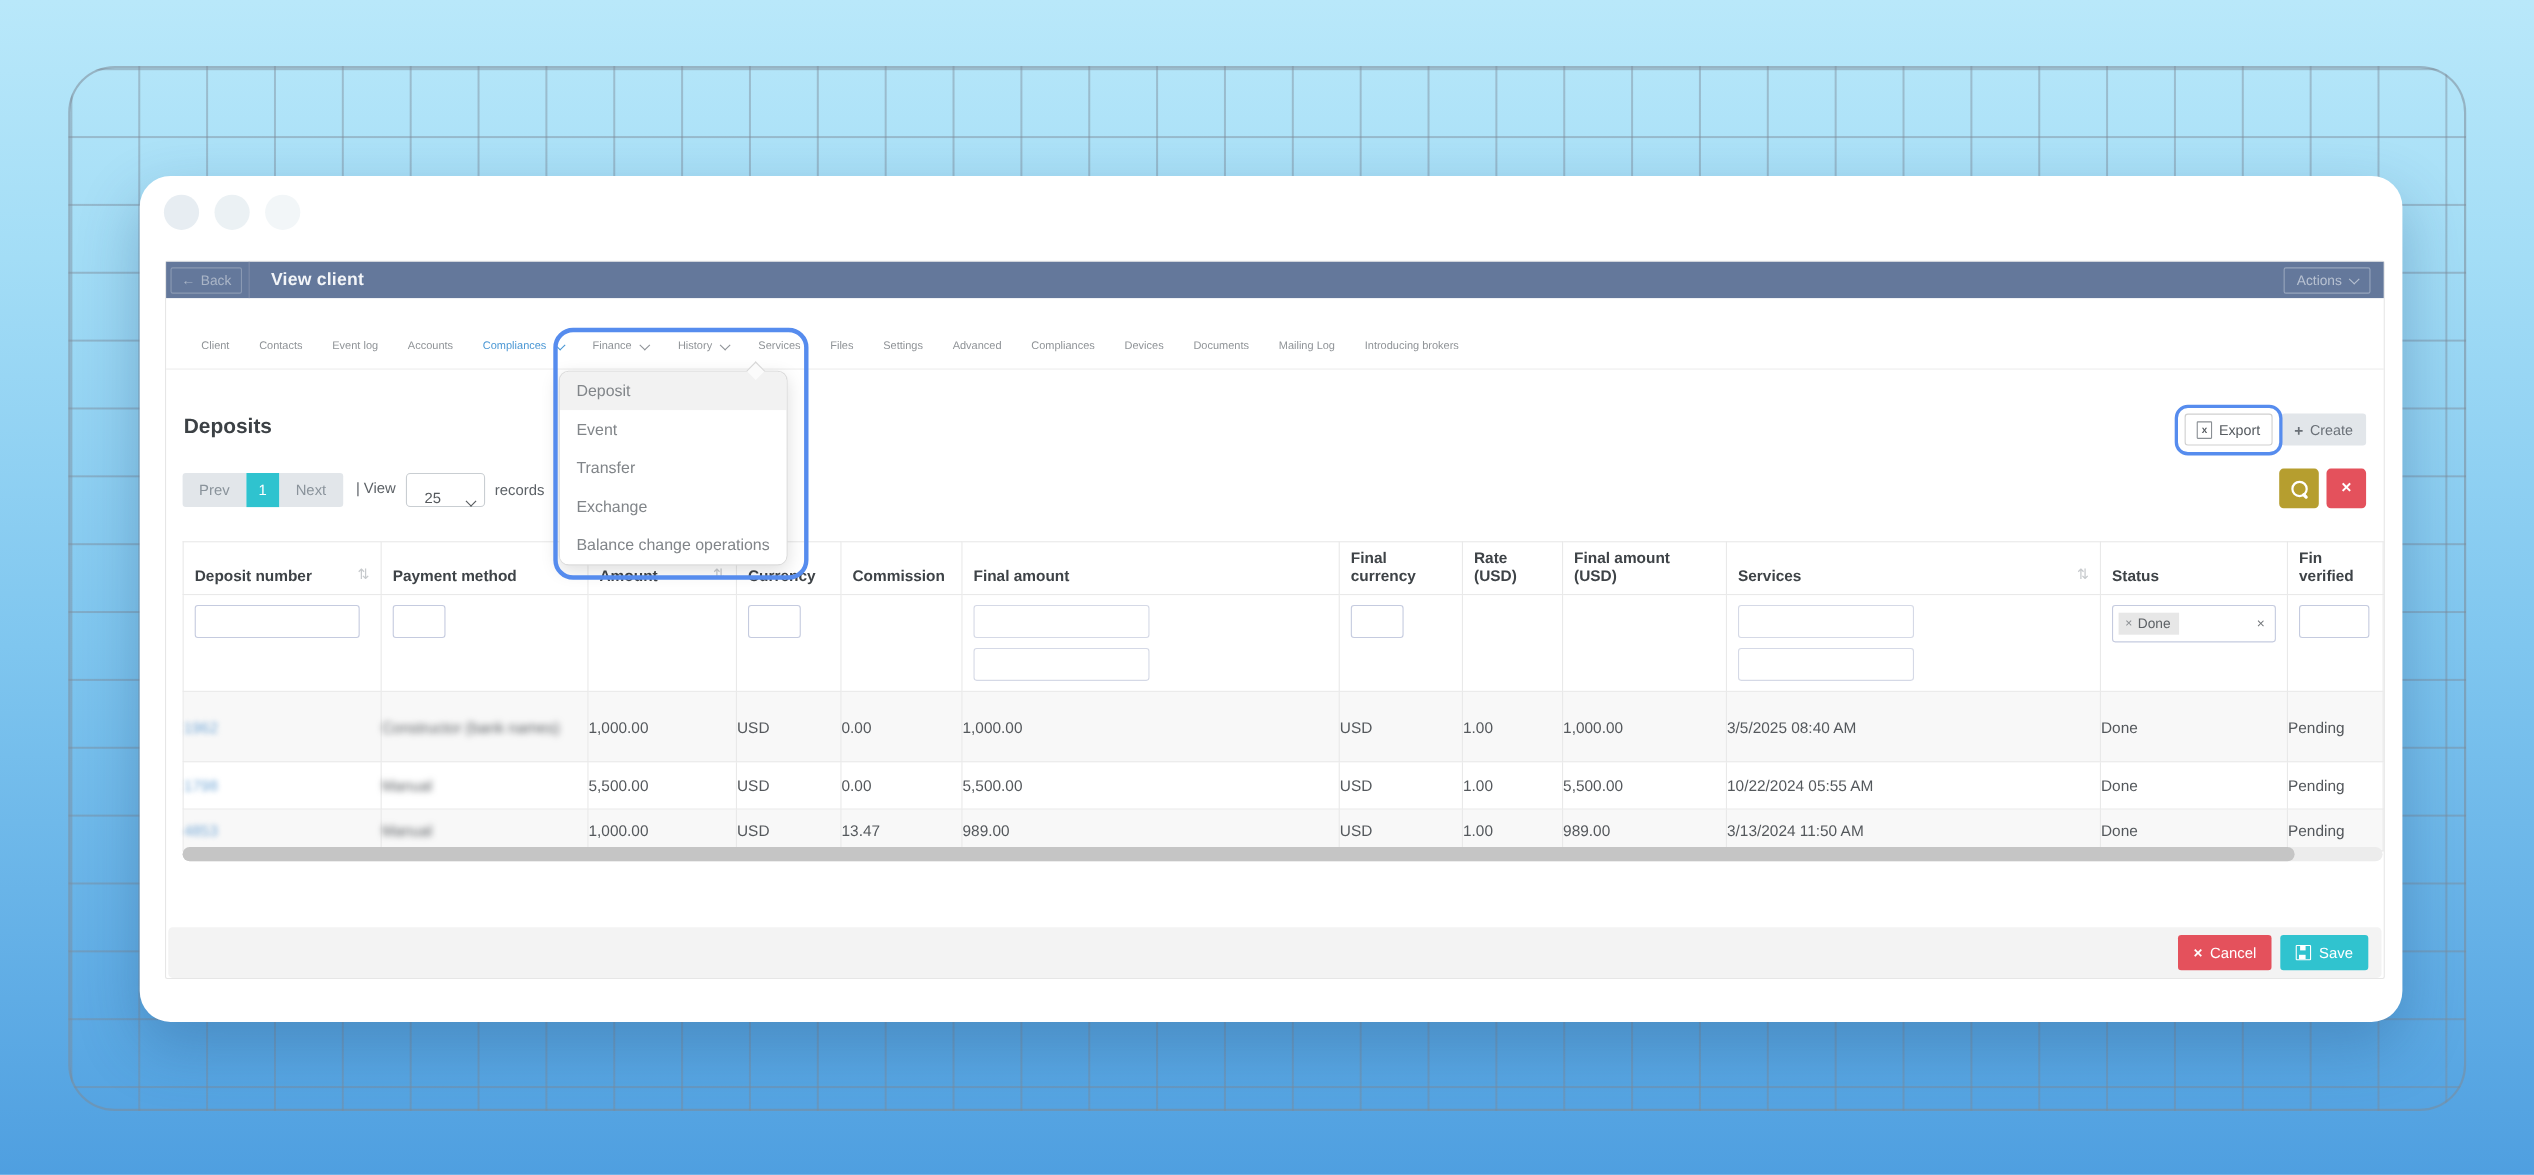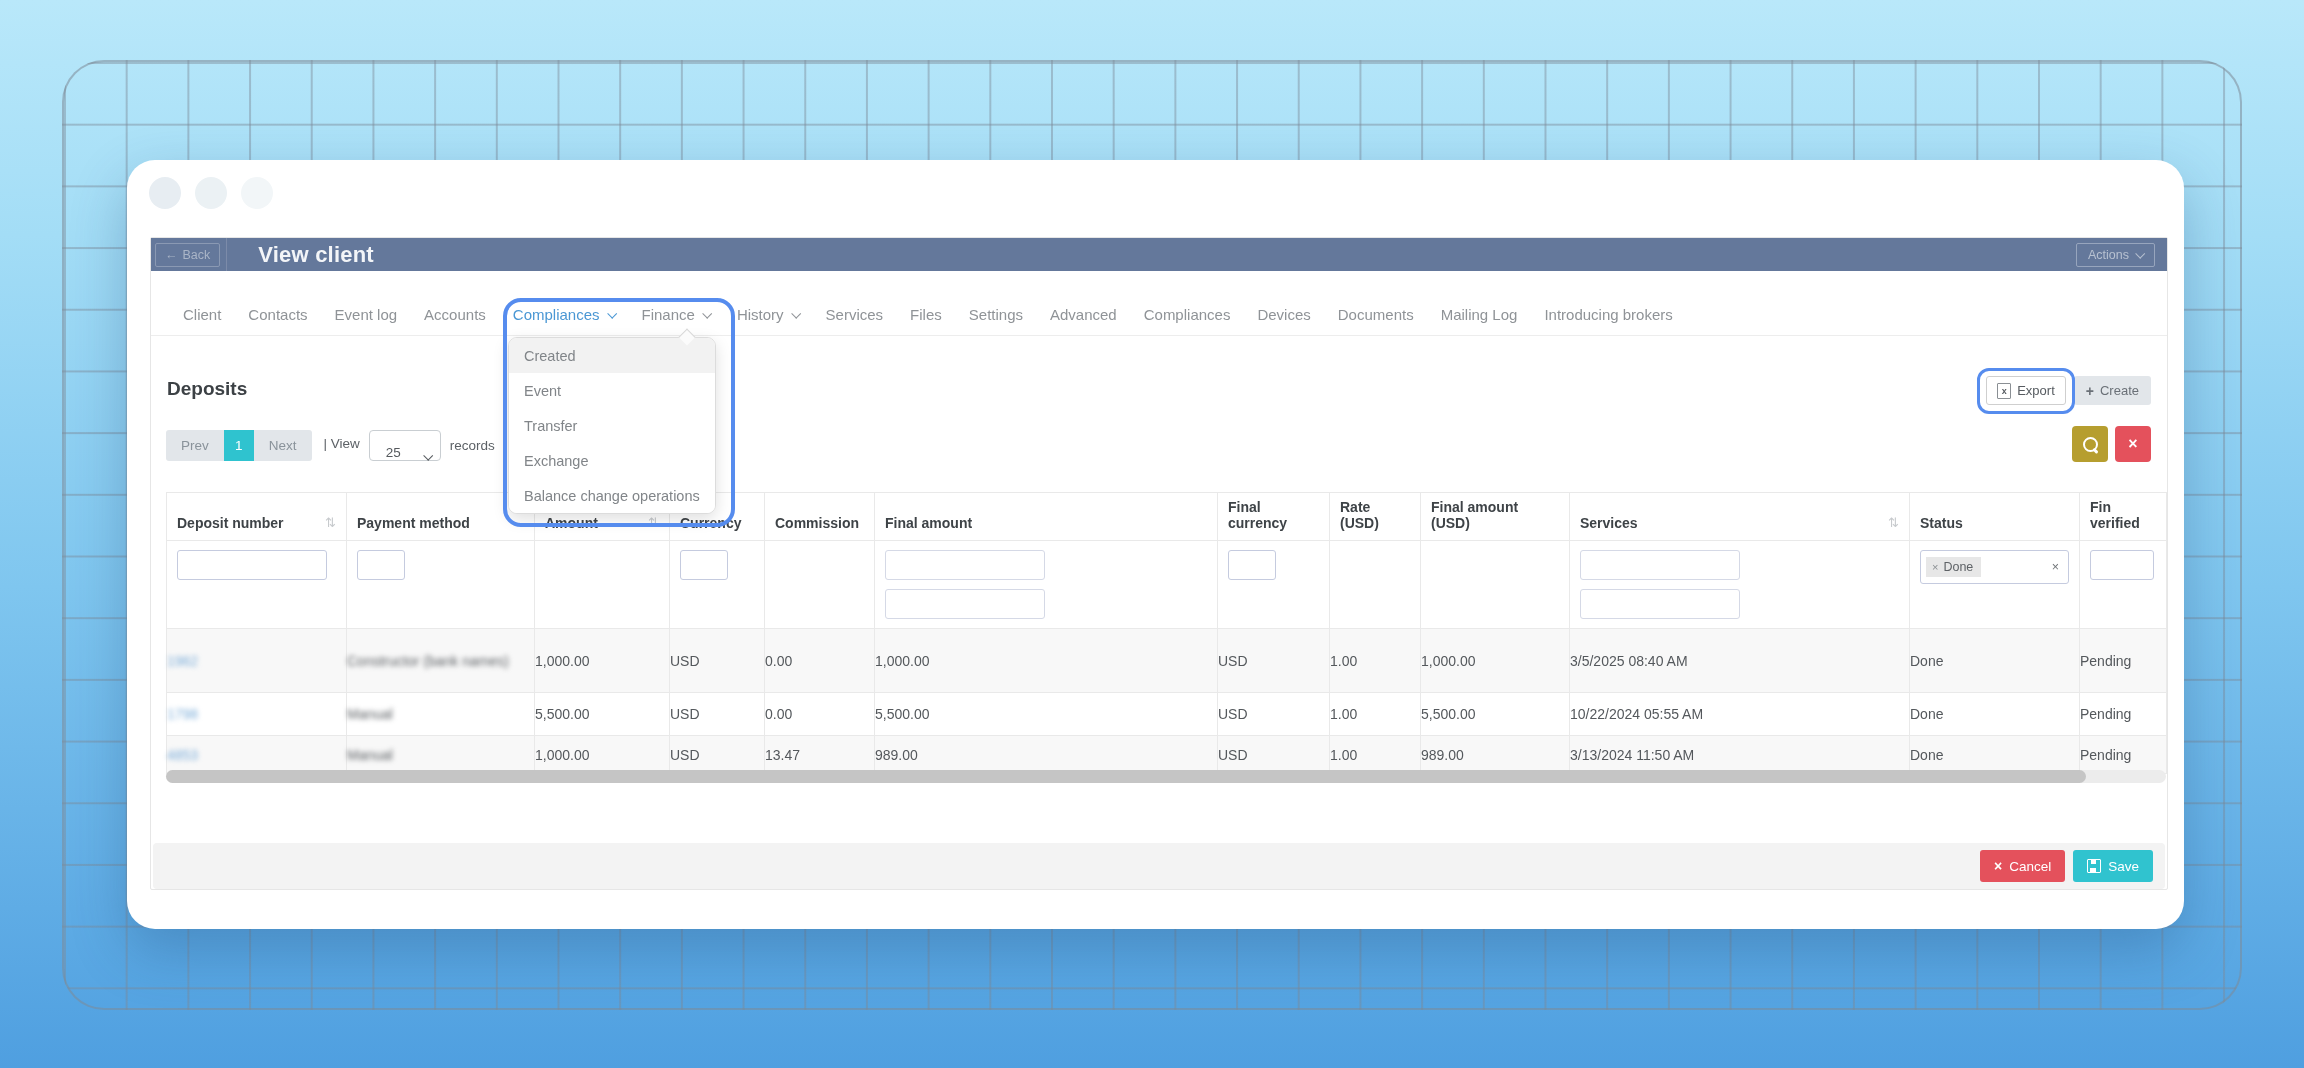--- a/index.html
+++ b/index.html
@@ -30,29 +30,29 @@
     position:absolute;left:23px;top:77px;right:16px;bottom:39px;
     background:#fff;border:1px solid #e6e6e6;border-radius:2px;
   }
   
   .topbar{position:absolute;left:0;right:0;top:0;height:33px;background:#64789b;display:flex;align-items:center;}
   .btn-back{
     margin-left:4px;height:24px;display:flex;align-items:center;gap:5px;padding:0 9px;
     border:1px solid #8a99b3;border-radius:2px;color:#aab5c7;font-size:12.5px;background:transparent;cursor:pointer;
   }
   .tsep{width:1px;height:33px;background:#7c8ba9;margin-left:6px;}
-  .tb-title{color:#f3f5f8;font-size:22px;font-weight:600;margin-left:31px;letter-spacing:.2px;}
+  .tb-title{color:#f3f5f8;font-size:16px;font-weight:600;margin-left:19px;letter-spacing:.2px;}
   .btn-actions{
     margin-left:auto;margin-right:12px;height:24px;display:flex;align-items:center;gap:7px;padding:0 11px;
     border:1px solid #97a5bd;border-radius:2px;color:#b7c1d1;font-size:12.5px;background:transparent;cursor:pointer;
   }
   .chev{display:inline-block;width:6px;height:6px;border-right:1.5px solid currentColor;border-bottom:1.5px solid currentColor;transform:rotate(45deg) translateY(-1px);}
   
   .tabs{position:absolute;left:0;right:0;top:55px;height:43px;display:flex;align-items:center;gap:27px;padding-left:32px;border-bottom:1px solid #ededed;box-sizing:border-box;}
-  .tab{font-size:15px;color:#8f9397;cursor:pointer;display:flex;align-items:center;gap:8px;white-space:nowrap;}
+  .tab{font-size:10px;color:#8f9397;cursor:pointer;display:flex;align-items:center;gap:8px;white-space:nowrap;}
   .tab.active{color:#4a97d4;}
   
   .heading{position:absolute;left:16px;top:140px;font-size:19px;font-weight:700;color:#3c4145;}
   .export-group{position:absolute;right:16px;top:138px;display:flex;gap:8px;align-items:center;}
   .export-wrap{position:relative;}
   .btn-export{height:29px;display:flex;align-items:center;gap:6px;padding:0 10px;background:#fff;border:1px solid #cfcfcf;border-radius:3px;font-size:13px;color:#565b60;cursor:pointer;}
   .xls{width:12px;height:14px;border:1px solid #8a8f94;border-radius:1px;font-size:9px;color:#565b60;display:flex;align-items:center;justify-content:center;font-weight:700;}
   .anno-export{position:absolute;left:-9px;top:-8px;right:-9px;bottom:-9px;border:3.5px solid #568cee;border-radius:12px;pointer-events:none;}
   .btn-create{height:29px;display:flex;align-items:center;gap:6px;padding:0 12px;background:#e2e6ea;border:none;border-radius:3px;font-size:13px;color:#6a7077;cursor:pointer;}
   .plus{font-weight:700;font-size:14px;}
@@ -373,21 +373,21 @@
         <span>Cancel</span>
       </button>
       <button class="btn-save">
         <span class="floppy"></span>
         <span>Save</span>
       </button>
     </div>
 
     <div class="menu-caret"></div>
     <div class="menu">
-      <div class="menu-item hl">Created</div>
+      <div class="menu-item hl">Deposit</div>
       <div class="menu-item">Event</div>
       <div class="menu-item">Transfer</div>
       <div class="menu-item">Exchange</div>
       <div class="menu-item">Balance change operations</div>
     </div>
     <div class="anno-trans"></div>
 
   </div>
 </div>
 

